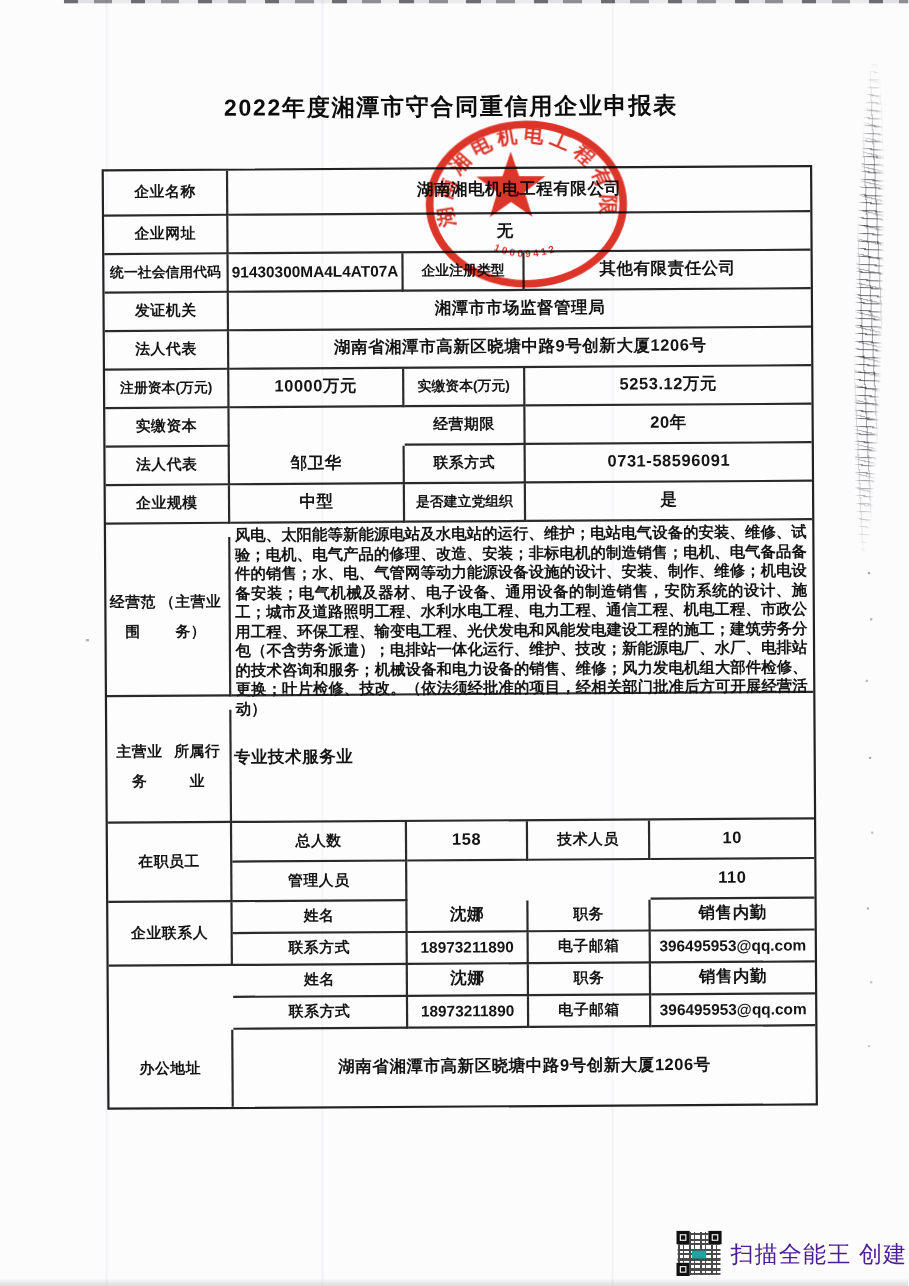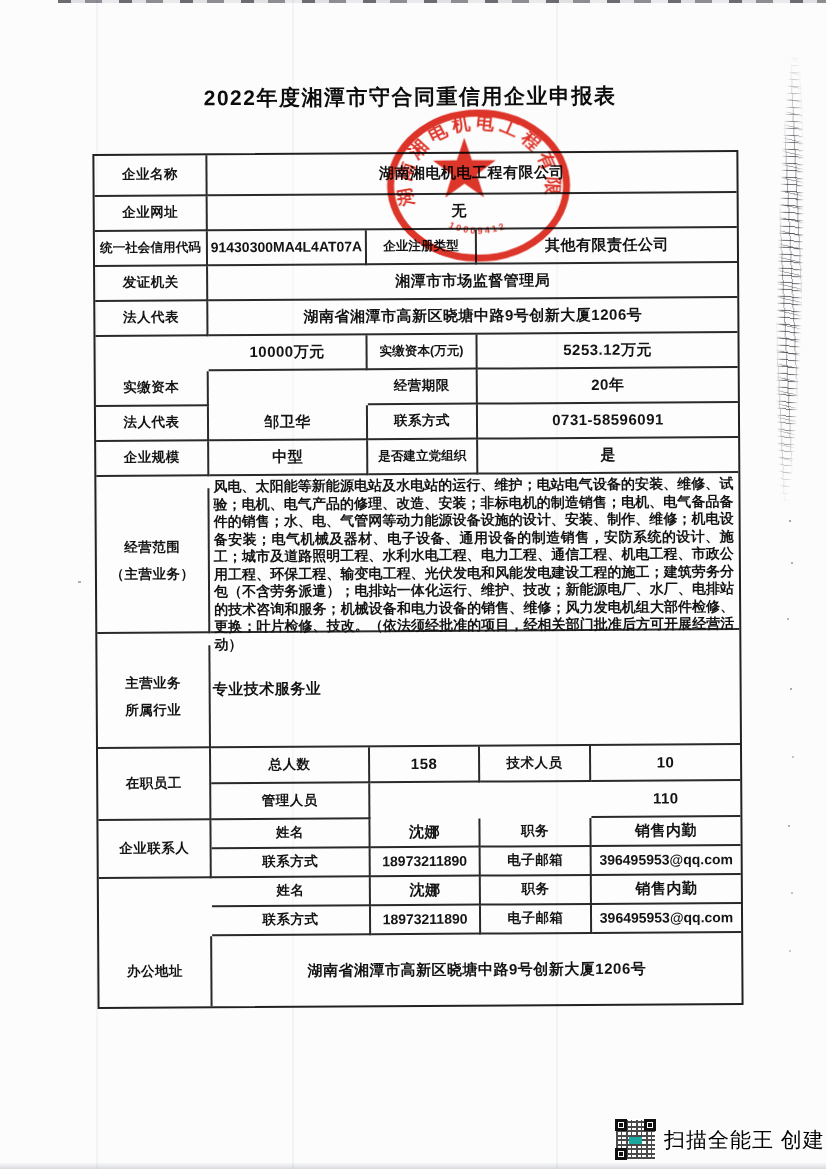--- a/index.html
+++ b/index.html
@@ -59,21 +59,21 @@
     position:relative;box-sizing:border-box;
     display:flex;align-items:center;justify-content:center;text-align:center;
     border-right:2px solid #2a2a2a;border-bottom:2px solid #2a2a2a;
     font-weight:700;padding:1px 3px;line-height:1.25;
   }
   .nr{border-right:none;} .nb{border-bottom:none;}
   .lab{font-size:13.5px;letter-spacing:.5px;}
   .lab-s{font-size:12.6px;letter-spacing:0;}
   .val{font-size:15px;letter-spacing:.5px;}
   .val-s{font-size:14px;letter-spacing:0;}
-  .two-line{flex-direction:column;line-height:27px;margin-top:12px;}
+  .two-line{flex-direction:row;line-height:27px;margin-top:12px;}
   .scope{
     display:block;text-align:justify;word-break:break-all;
     font-size:14px;line-height:17.5px;letter-spacing:0;
     padding:2px 5px 0 4px;
   }
   .left-val{justify-content:flex-start;text-align:left;padding-left:2px;}
   .nudge-l{transform:translateX(-13px);}
 
   
   .seal{
@@ -86,21 +86,21 @@
   .wm{position:absolute;left:615px;top:1119px;display:flex;align-items:center;gap:8px;}
   .qr{position:relative;width:41px;height:41px;background:#fff;}
   .qr-noise{position:absolute;inset:1px;opacity:.8;
     background:
       repeating-linear-gradient(90deg,#1d1d1d 0 2px,transparent 2px 5px,#1d1d1d 5px 6px,transparent 6px 10px),
       repeating-linear-gradient(0deg,#1d1d1d 0 2px,transparent 2px 4px,#1d1d1d 4px 6px,transparent 6px 9px);}
   .qr-finder{position:absolute;width:12px;height:12px;border:3px solid #101010;background:#fff;box-sizing:border-box;}
   .qr-finder::after{content:"";position:absolute;inset:1px;background:#101010;}
   .qr-tl{left:0;top:0;} .qr-tr{right:0;top:0;} .qr-bl{left:0;bottom:0;}
   .qr-teal{position:absolute;left:14px;top:18px;width:13px;height:7px;background:#1aa7a0;}
-  .wm-text{font-size:21px;color:#000000;letter-spacing:1px;white-space:pre;font-weight:400;}
+  .wm-text{font-size:21px;color:#4c1d95;letter-spacing:1px;white-space:pre;font-weight:400;}
 </style>
 </head>
 <body>
 
 <div class="page">
 
   <div class="scan-band" style="left:96px"></div>
   <div class="scan-band" style="left:292px"></div>
   <div class="scan-band" style="left:556px"></div>
   <div class="top-band"></div>
@@ -127,20 +127,21 @@
       <div class="cell val-s" style="grid-row:3;grid-column:2">91430300MA4L4AT07A</div>
       <div class="cell lab-s" style="grid-row:3;grid-column:3">企业注册类型</div>
       <div class="cell val nr" style="grid-row:3;grid-column:4/span 2">其他有限责任公司</div>
 
       <div class="cell lab" style="grid-row:4;grid-column:1">发证机关</div>
       <div class="cell val nr" style="grid-row:4;grid-column:2/span 4">湘潭市市场监督管理局</div>
 
       <div class="cell lab" style="grid-row:5;grid-column:1">法人代表</div>
       <div class="cell val nr" style="grid-row:5;grid-column:2/span 4">湖南省湘潭市高新区晓塘中路9号创新大厦1206号</div>
 
+      <div class="cell lab-s" style="grid-row:6;grid-column:1">注册资本(万元)</div>
       <div class="cell val" style="grid-row:6;grid-column:2">10000万元</div>
       <div class="cell lab-s" style="grid-row:6;grid-column:3">实缴资本(万元)</div>
       <div class="cell val nr" style="grid-row:6;grid-column:4/span 2">5253.12万元</div>
 
       <div class="cell lab" style="grid-row:7;grid-column:1">实缴资本</div>
       <div class="cell lab" style="grid-row:7;grid-column:3">经营期限</div>
       <div class="cell val nr" style="grid-row:7;grid-column:4/span 2">20年</div>
 
       <div class="cell lab" style="grid-row:8;grid-column:1">法人代表</div>
       <div class="cell val" style="grid-row:8;grid-column:2">邹卫华</div>

